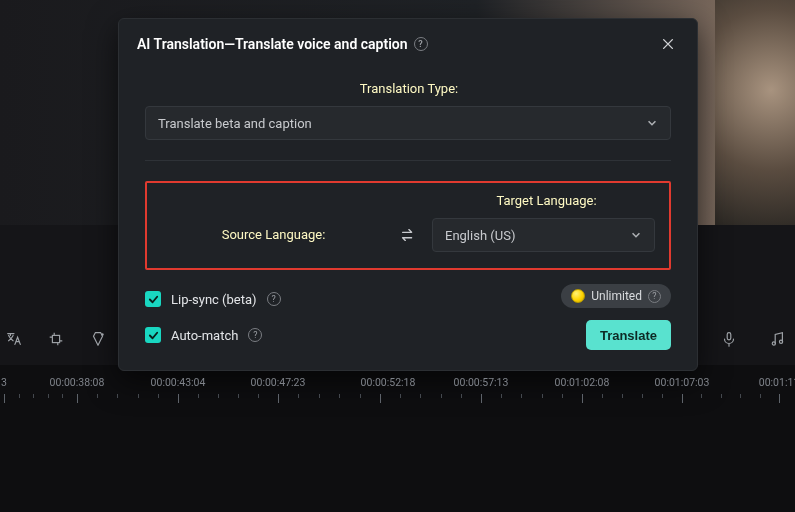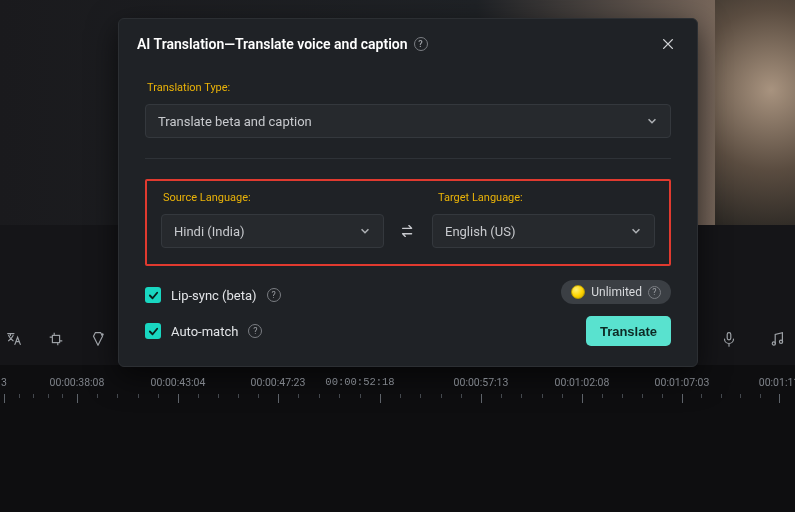--- a/index.html
+++ b/index.html
@@ -54,21 +54,21 @@
     font-size:9px; color:#9b9ea3; line-height:1;
   }
   .close-btn {
     width:22px; height:22px; display:flex; align-items:center; justify-content:center;
     cursor:pointer; color:#d0d2d5;
   }
   .close-btn svg{width:14px;height:14px;}
 
   .dlg-body { padding: 4px 26px 20px 26px; }
 
-  .row-label { font-size:11px; color:#eab308; margin: 12px 0 10px 2px; }
+  .row-label { font-size:13px; color:#fef9c3; margin: 12px 0 10px 2px; text-align: center; }
 
   .select {
     background:#26292d;
     border:1px solid #34383d;
     border-radius:4px;
     height:34px;
     display:flex; align-items:center; justify-content:space-between;
     padding: 0 12px;
     color:#c8cace; font-size:13px;
     cursor:pointer;
@@ -191,26 +191,20 @@
           <path d="M3 5 L7 9 L11 5"></path>
         </svg>
     </div>
 
     <div class="divider"></div>
 
     <div class="hl-box">
       <div class="lang-row">
         <div class="lang-col">
           <div class="row-label">Source Language:</div>
-          <div class="select">
-            <span>Hindi (India)</span>
-            <svg class="chev" viewBox="0 0 14 14">
-                <path d="M3 5 L7 9 L11 5"></path>
-              </svg>
-          </div>
         </div>
         <div class="swap">
           <svg viewBox="0 0 20 20">
             <path d="M4 7 H14 M14 7 L11 4 M4 13 H14 M4 13 L7 16" stroke="currentColor" stroke-width="1.5" fill="none" stroke-linecap="round" stroke-linejoin="round"></path>
           </svg>
         </div>
         <div class="lang-col lang-col-right">
           <div class="row-label">Target Language:</div>
           <div class="select">
             <span>English (US)</span>
@@ -291,21 +285,21 @@
       </svg>
   </div>
 </div>
 
 <div class="ruler">
   <div class="labels" id="ruler-labels">
       <span class="lbl" style="left: 4px;">3</span>
       <span class="lbl" style="left: 77px;">00:00:38:08</span>
       <span class="lbl" style="left: 178px;">00:00:43:04</span>
       <span class="lbl" style="left: 278px;">00:00:47:23</span>
-      <span class="lbl" style="left: 360px; font-family: Liberation Mono, monospace;">00:00:52:18</span>
+      <span class="lbl" style="left: 388px;">00:00:52:18</span>
       <span class="lbl" style="left: 481px;">00:00:57:13</span>
       <span class="lbl" style="left: 582px;">00:01:02:08</span>
       <span class="lbl" style="left: 682px;">00:01:07:03</span>
       <span class="lbl" style="left: 779px;">00:01:11</span>
     </div>
   <div class="ticks" id="ruler-ticks">
       <div class="tick-major" style="left: 4px;"></div>
       <div class="tick-major" style="left: 77px;"></div>
       <div class="tick-major" style="left: 178px;"></div>
       <div class="tick-major" style="left: 278px;"></div>

